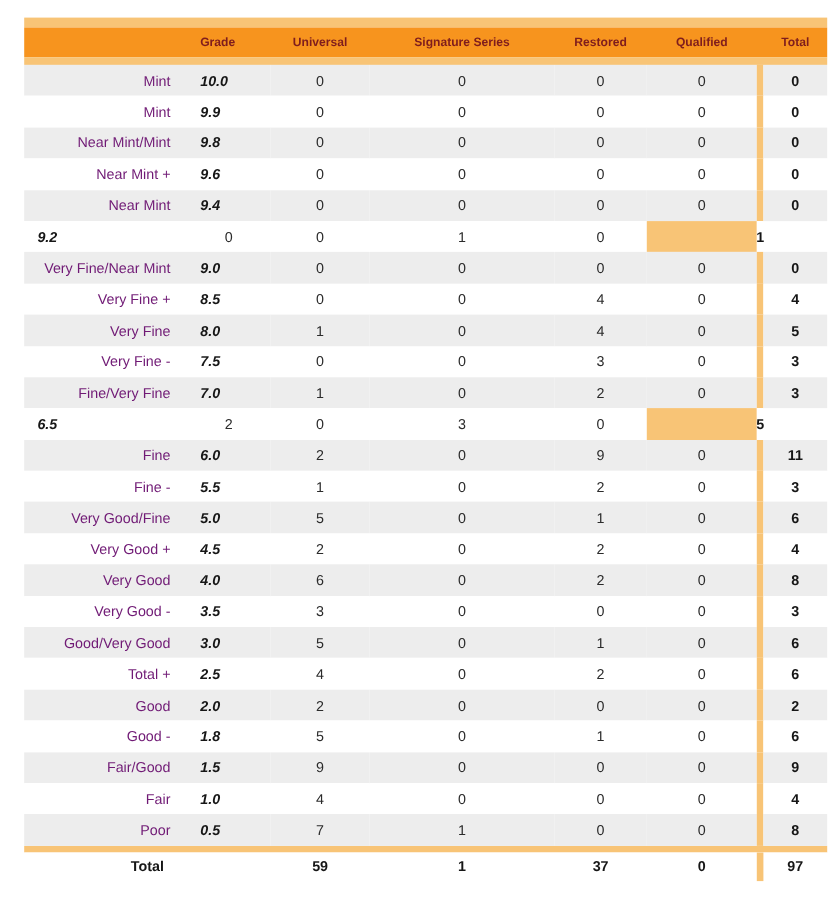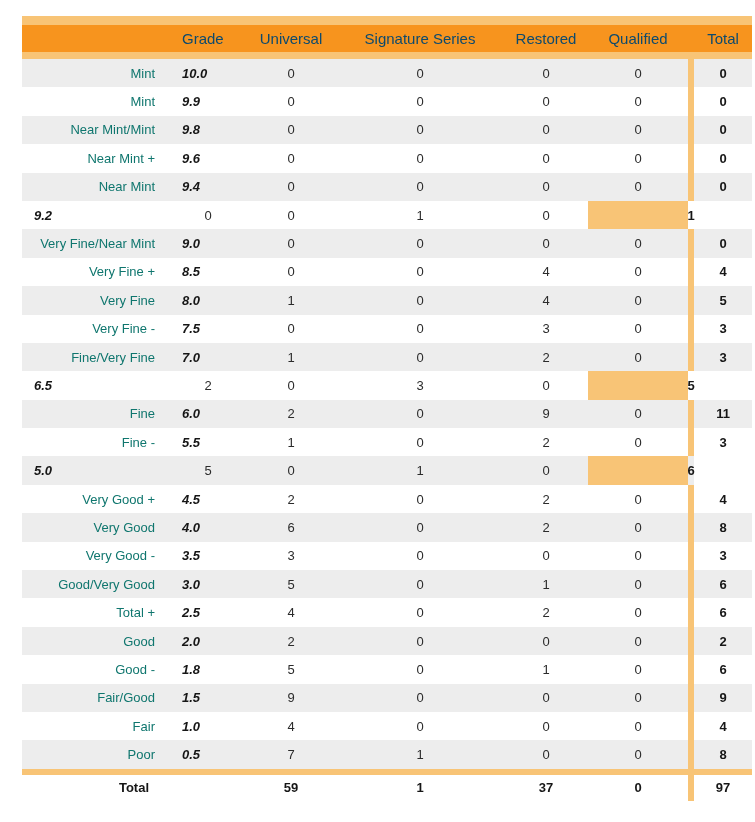--- a/index.html
+++ b/index.html
@@ -15,34 +15,34 @@
     height:9px;background:#f8c476;width:730px;
   }
   .strip.thin{height:7px;}
   
   .hdr{
     display:grid;
     grid-template-columns:148px 76px 90px 168px 84px 100px 6px 58px;
     height:27px;background:#f7941e;align-items:center;
   }
   .hdr .hcell{
-    font-size:15px;font-weight:normal;color:#0c4a6e;white-space:nowrap;
+    font-size:11px;font-weight:bold;color:#7f1d1d;white-space:nowrap;
   }
   .hdr .h-grade{text-align:left;padding-left:12px;}
   .hdr .h-num{text-align:center;}
   
   .trow{
     display:grid;
     grid-template-columns:148px 76px 90px 168px 84px 100px 6px 58px;
     height:28.4px;align-items:center;
   }
   .trow.gray .cell{background:#ededed;}
   .trow.white .cell{background:#ffffff;}
   .cell{height:100%;display:flex;align-items:center;font-size:13px;color:#2b2b2b;}
-  .c-label{justify-content:flex-end;padding-right:15px;box-sizing:border-box;color:#0f766e;}
+  .c-label{justify-content:flex-end;padding-right:15px;box-sizing:border-box;color:#701a75;}
   .c-grade{justify-content:flex-start;padding-left:12px;box-sizing:border-box;font-weight:bold;color:#161616;font-style:italic;}
   .c-num{justify-content:center;}
   .trow .c-line{background:#f8c476 !important;}
   .c-total{justify-content:center;font-weight:bold;color:#161616;}
   
   .sep{height:6px;background:#f8c476;width:730px;}
   .totrow{
     display:grid;
     grid-template-columns:224px 90px 168px 84px 100px 6px 58px;
     height:26px;align-items:center;background:#ffffff;
@@ -203,20 +203,21 @@
         <div class="cell c-label">Fine -</div>
         <div class="cell c-grade">5.5</div>
         <div class="cell c-num">1</div>
         <div class="cell c-num">0</div>
         <div class="cell c-num">2</div>
         <div class="cell c-num">0</div>
         <div class="cell c-line"></div>
         <div class="cell c-total">3</div>
       </div>
       <div class="trow gray">
+        <div class="cell c-label">Very Good/Fine</div>
         <div class="cell c-grade">5.0</div>
         <div class="cell c-num">5</div>
         <div class="cell c-num">0</div>
         <div class="cell c-num">1</div>
         <div class="cell c-num">0</div>
         <div class="cell c-line"></div>
         <div class="cell c-total">6</div>
       </div>
       <div class="trow white">
         <div class="cell c-label">Very Good +</div>

